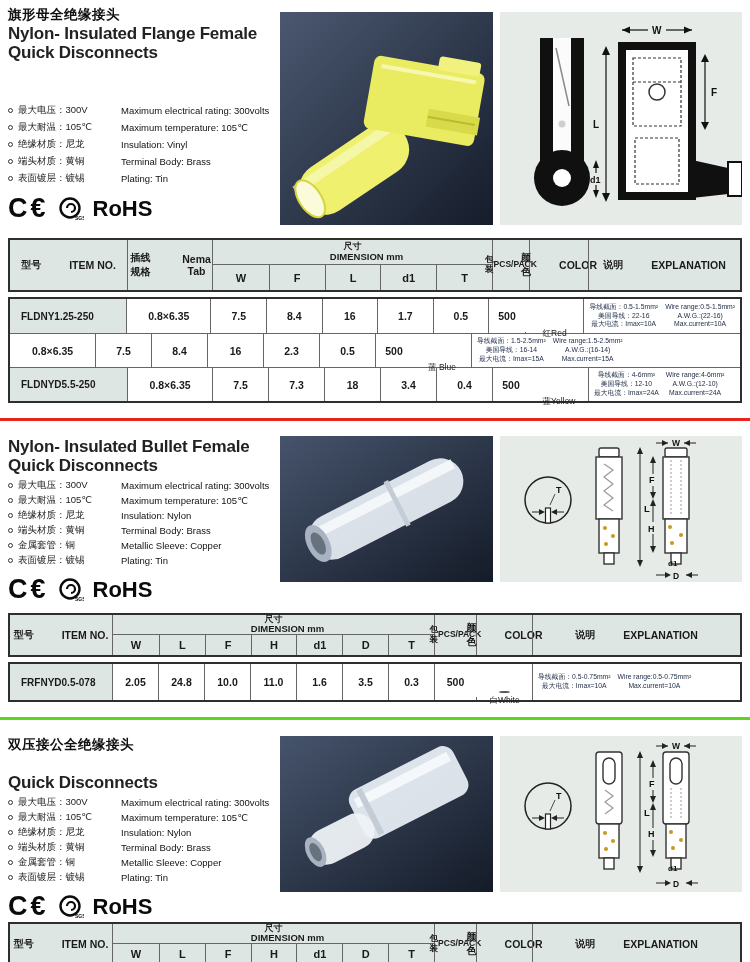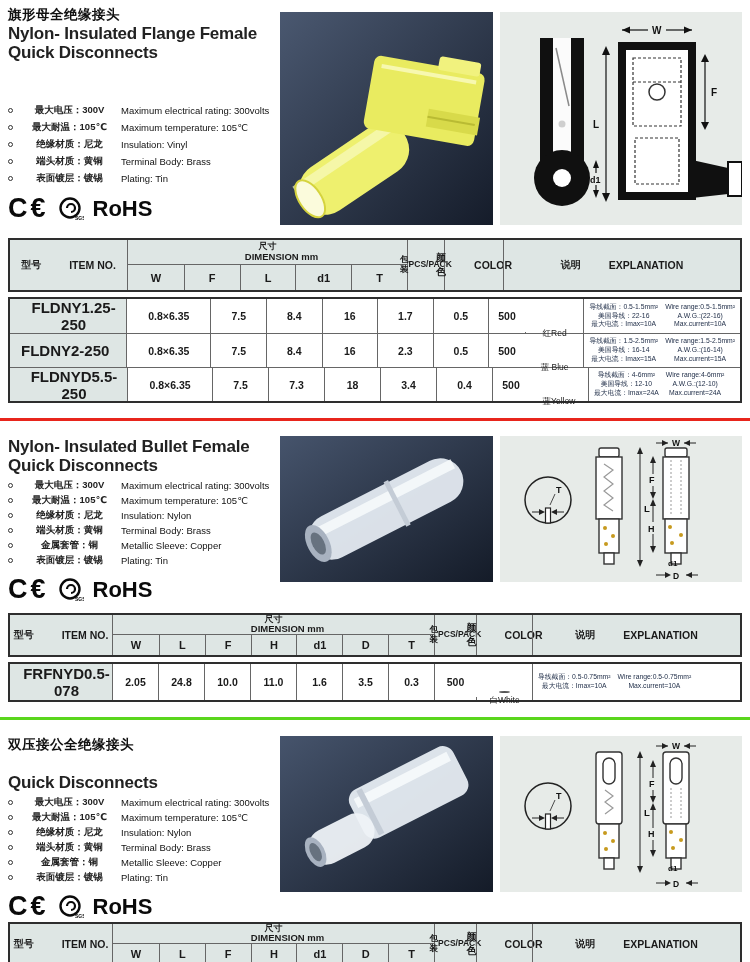--- a/index.html
+++ b/index.html
@@ -15,21 +15,21 @@
   .sec-top.s3 { height:182px; }
   .text-col { position:absolute; left:8px; top:6px; width:270px; }
   .t-zh { font-size:13.5px; font-weight:bold; color:#111; letter-spacing:0.5px; }
   .t-en { font-size:17px; font-weight:bold; line-height:1.13; color:#222; letter-spacing:-0.2px; }
   ul.spec { list-style:none; }
   .s1 ul.spec { margin-top:40px; }
   .s2 ul.spec, .s3 ul.spec { margin-top:3px; }
   ul.spec li { display:flex; align-items:center; height:17px; font-size:9.5px; white-space:nowrap; }
   .s2 ul.spec li, .s3 ul.spec li { height:15px; }
   .bullet { width:5px; height:5px; border:1.2px solid #333; border-radius:50%; margin-right:5px; flex:none; }
-  .spec-zh { width:103px; font-weight:bold; color:#222; flex:none;text-align:center; }
+  .spec-zh { width:103px; font-weight:normal; color:#222; flex:none; }
   .spec-en { color:#111; }
   .cert-row { display:flex; align-items:center; gap:9px; margin-top:6px; }
   .ce-mark { font-size:27px; font-weight:bold; letter-spacing:3px; color:#0a0a0a; }
   .rohs { font-size:22px; font-weight:bold; color:#0a0a0a; }
   .cert-badge { width:26px; height:26px; }
   
   .photo { position:absolute; left:280px; width:213px; }
   .drawing { position:absolute; left:500px; width:242px; }
   .s1 .photo, .s1 .drawing { top:12px; height:213px; }
   .s2 .photo, .s2 .drawing { top:5px; height:146px; }
@@ -65,21 +65,21 @@
   .t23 .c-color { width:56px; }
   .t23 .c-expl { flex:1; }
   .dim-top { width:100%; height:50%; border-bottom:1px solid #666; display:flex; flex-direction:column; align-items:center; justify-content:center; line-height:1.05; }
   .dim-top .hz { font-size:9px; }
   .dim-top .he { font-size:9.5px; }
   .dim-bottom { width:100%; height:50%; display:flex; }
   .dim-bottom .cell { height:100%; font-size:11px; font-weight:bold; }
   .c-dimwrap { flex-direction:column; padding:0; }
   .pcs-h { font-size:8.5px; font-weight:bold; line-height:1.15; }
   
-  .bd-item { justify-content:flex-start; padding-left:11px; background:#dee6e4; font-size:15px; font-weight:bold; }
+  .bd-item { justify-content:flex-start; padding-left:11px; background:#dee6e4; font-size:10px; font-weight:bold; }
   .bd-num { font-size:10.5px; font-weight:bold; }
   .bd-color { flex-direction:column; gap:2px;margin-top:33px; }
   .dot { width:11px; height:11px; border-radius:50%; }
   .dot.outline { border:1.2px solid #555; }
   .color-label { font-size:8.5px; color:#222; }
   .bd-expl { justify-content:flex-start; padding:2px 5px; gap:7px; }
   .ex-stack { display:flex; flex-direction:column; justify-content:center; }
   .ex-stack span { display:block; font-size:6.8px; line-height:1.32; white-space:nowrap; color:#22304a; }
   
   .divider { height:3px; width:750px; margin:15px 0 0 0; }
@@ -197,20 +197,24 @@
       </svg>
     </div>
   </div>
 
   <div class="tbl t1">
     <div class="thead">
       <div class="cell col c-item">
           <span class="hz">型号</span>
           <span class="he">ITEM NO.</span>
         </div>
+      <div class="cell col c-nema">
+          <span class="hz">插线规格</span>
+          <span class="he">Nema Tab</span>
+        </div>
       <div class="cell col c-dimwrap">
         <div class="dim-top">
             <span class="hz">尺寸</span>
             <span class="he">DIMENSION mm</span>
           </div>
         <div class="dim-bottom">
           <div class="cell c-dim">W</div>
           <div class="cell c-dim">F</div>
           <div class="cell c-dim">L</div>
           <div class="cell c-dim">d1</div>
@@ -252,21 +256,20 @@
               <span>最大电流：Imax=10A</span>
             </div>
           <div class="ex-stack">
               <span>Wire range:0.5-1.5mm²</span>
               <span>A.W.G.:(22-16)</span>
               <span>Max.current=10A</span>
             </div>
         </div>
       </div>
       <div class="trow">
-        <div class="cell c-item bd-item">FLDNY2-250</div>
         <div class="cell c-nema bd-num">0.8×6.35</div>
         <div class="cell c-dim bd-num">7.5</div>
         <div class="cell c-dim bd-num">8.4</div>
         <div class="cell c-dim bd-num">16</div>
         <div class="cell c-dim bd-num">2.3</div>
         <div class="cell c-dim bd-num">0.5</div>
         <div class="cell c-pcs bd-num">500</div>
         <div class="cell c-color bd-color">
             <span class="dot" style="background-color: rgb(26, 46, 200);"></span>
             <span class="color-label">蓝 Blue</span>

